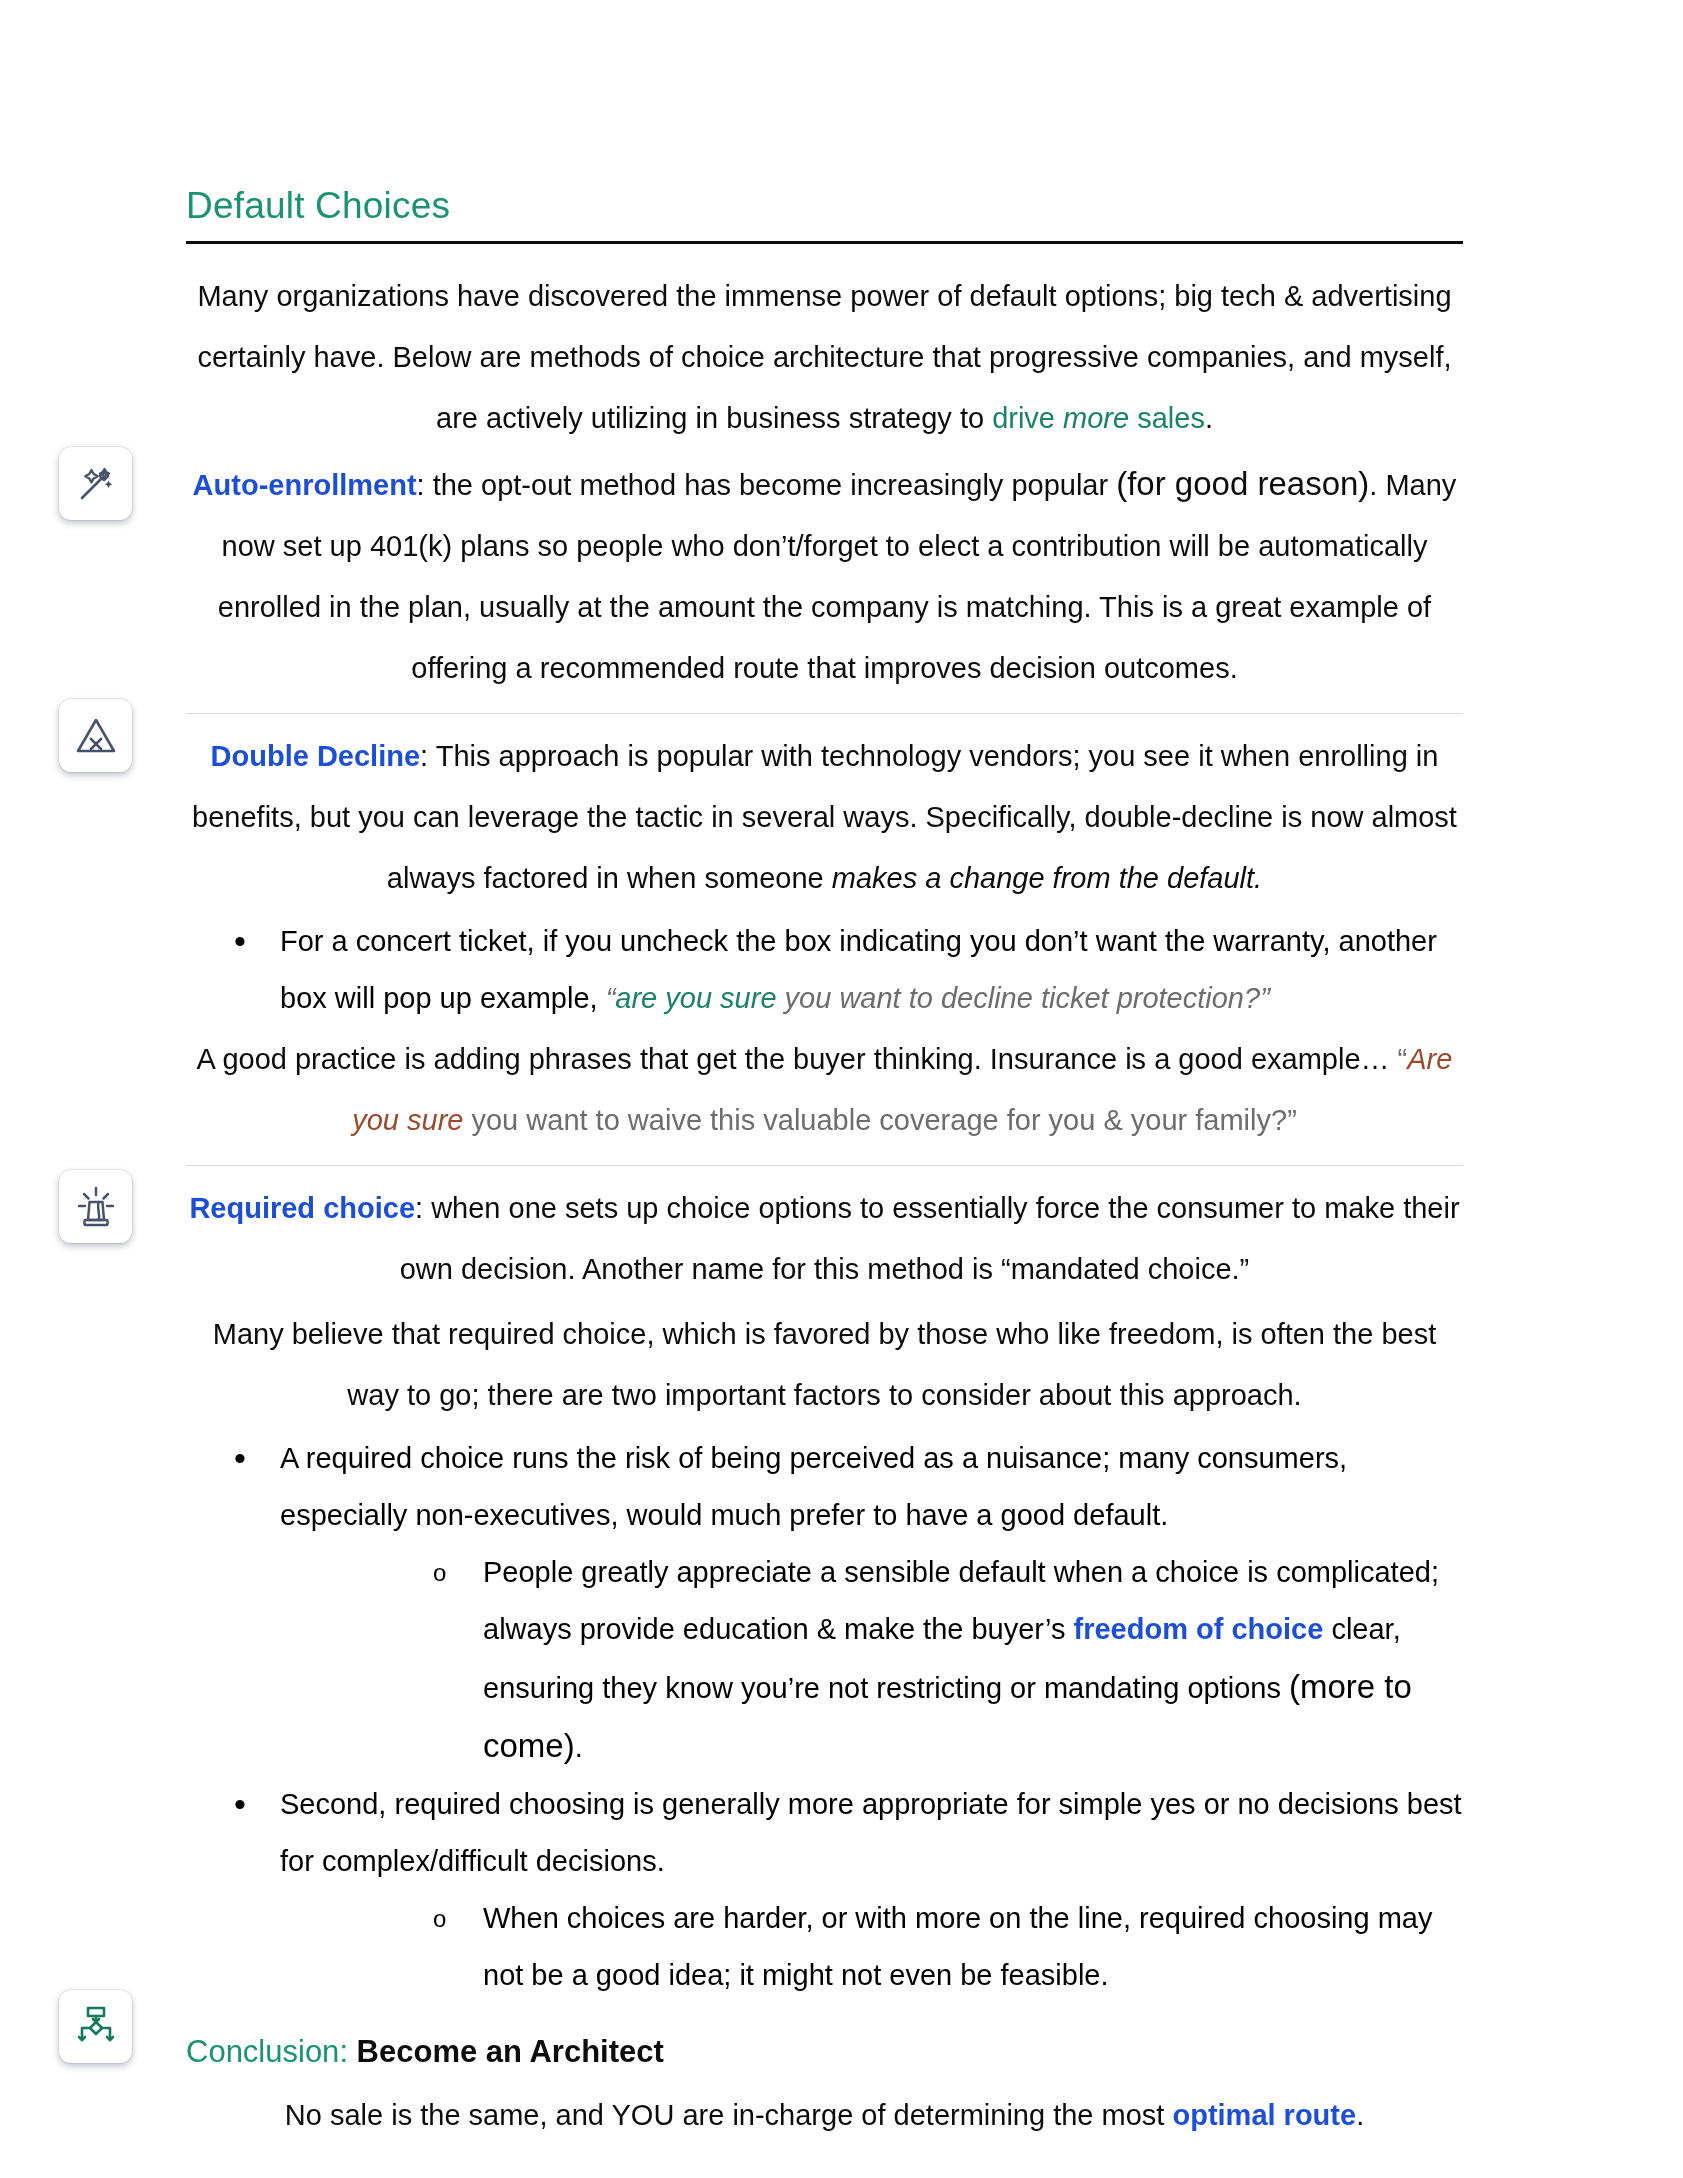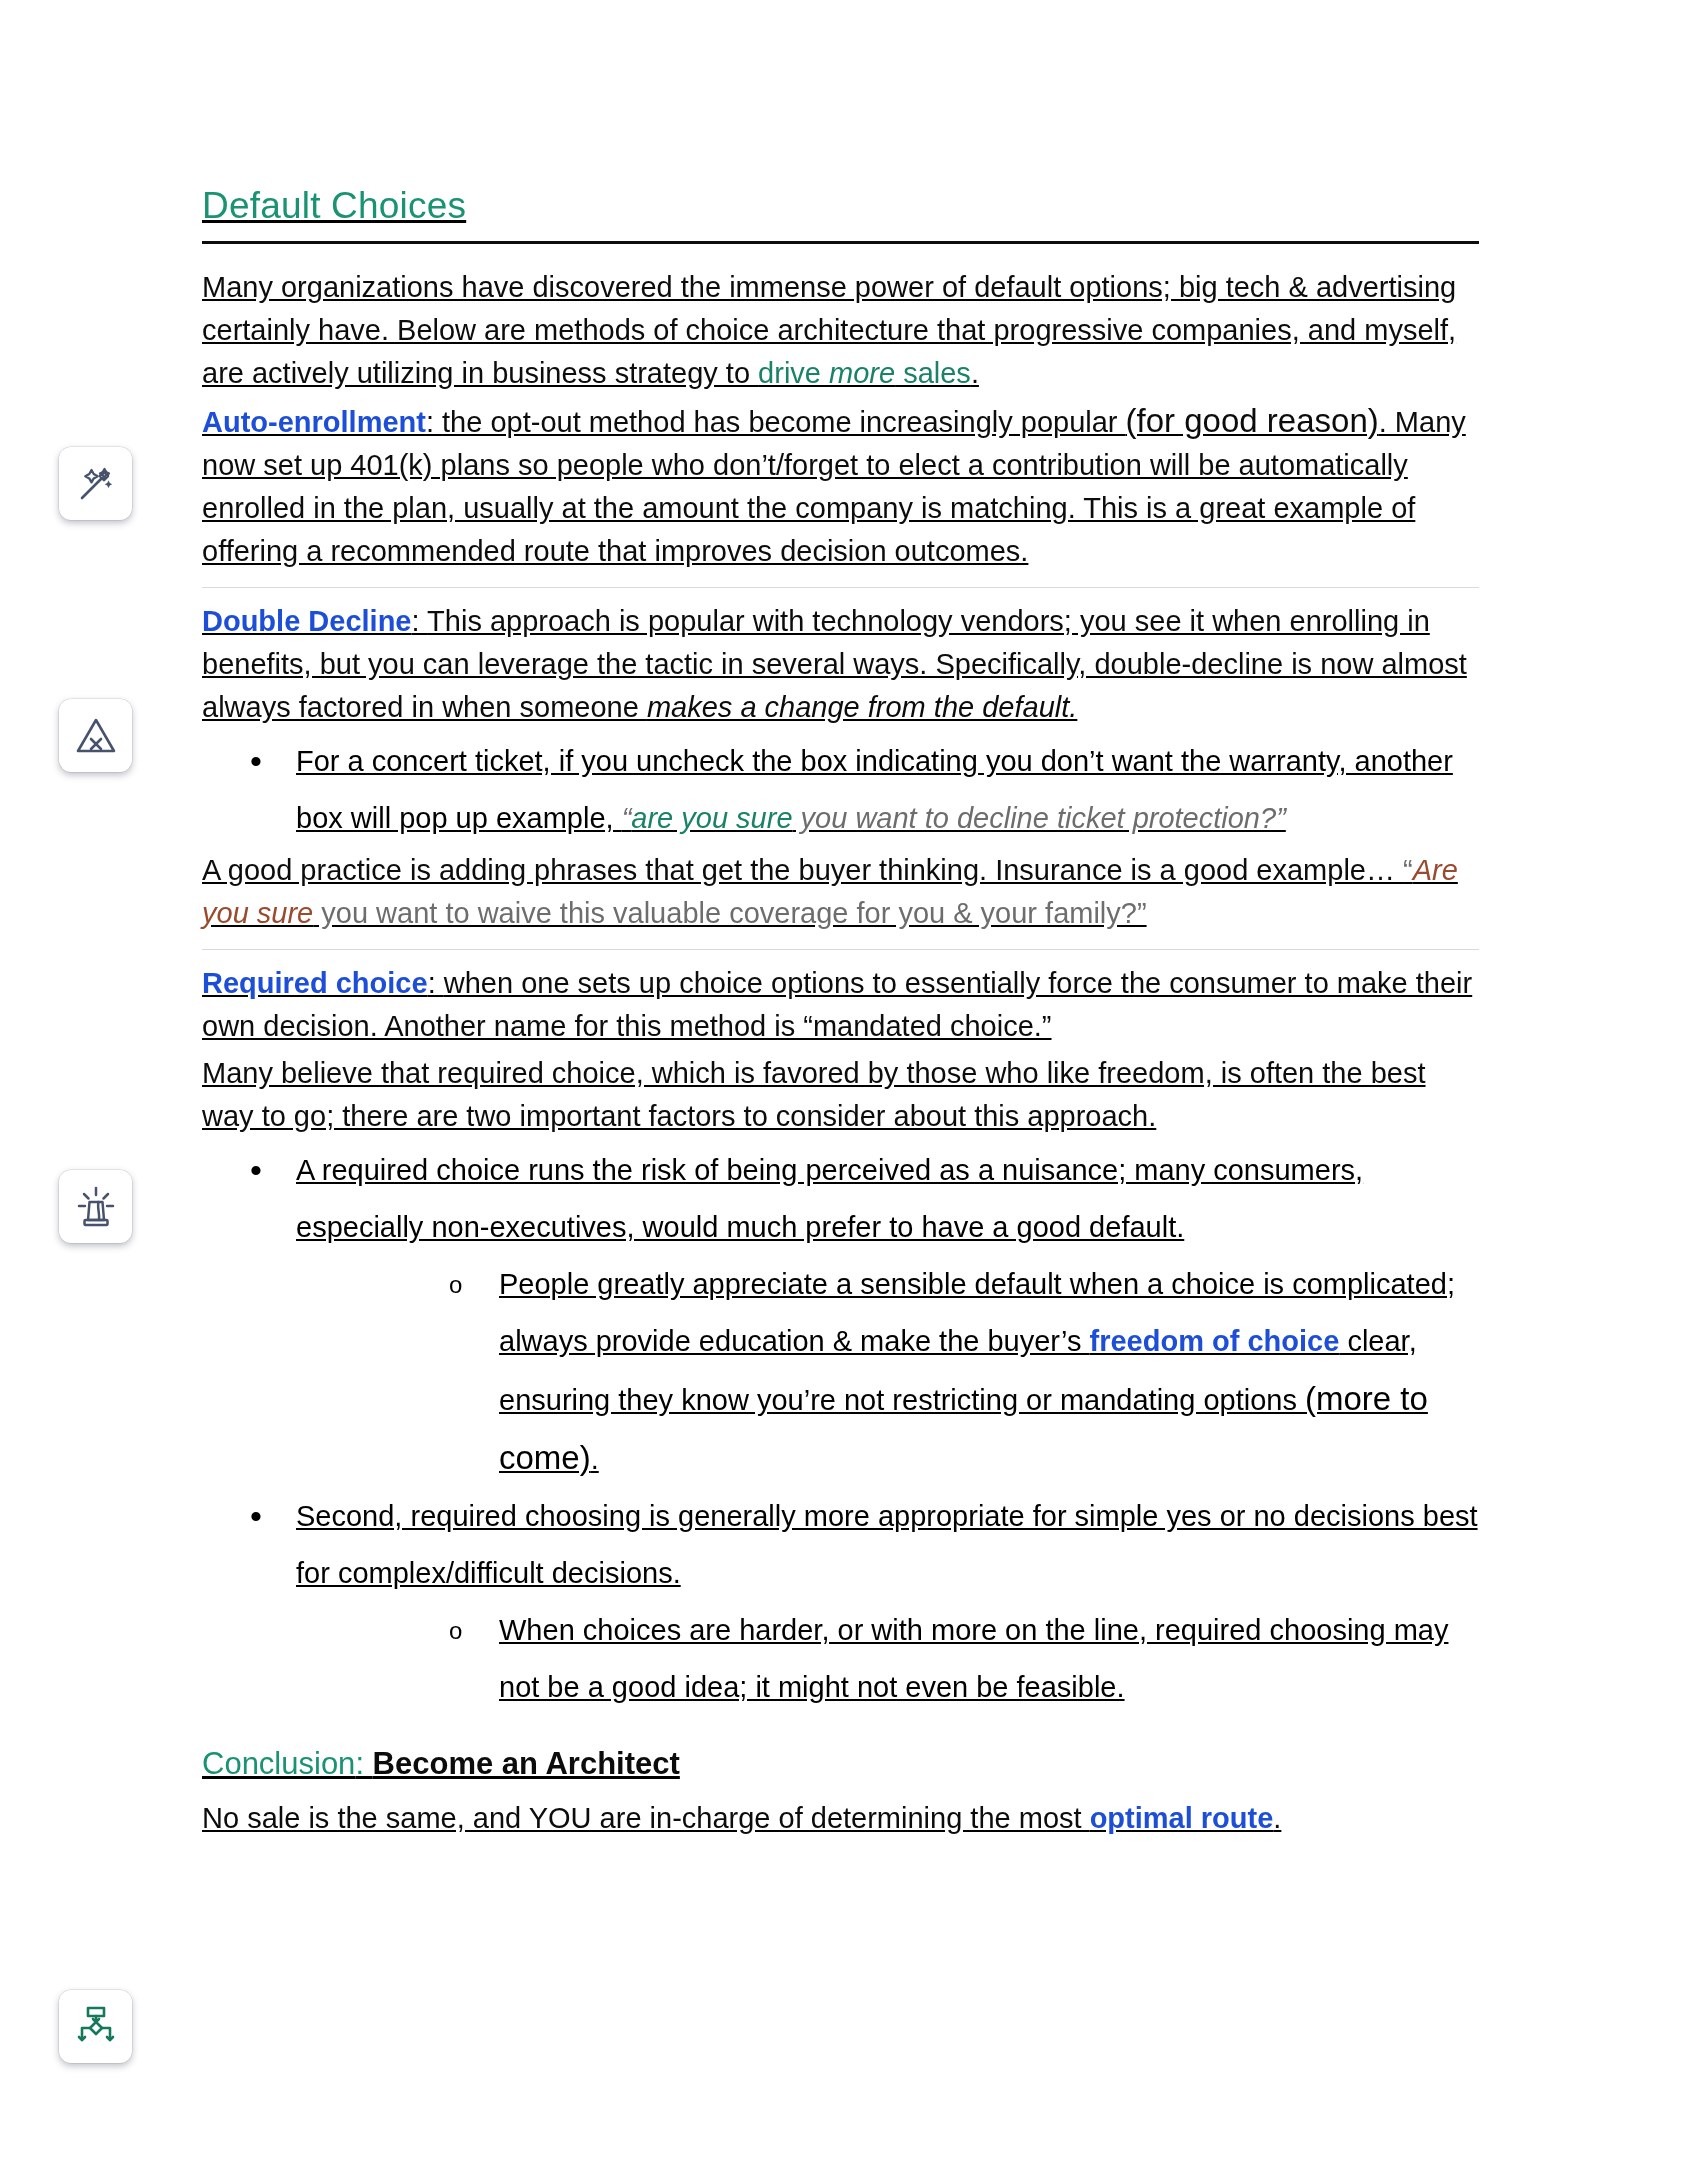--- a/index.html
+++ b/index.html
@@ -18,24 +18,23 @@
 
   .page {
     position: absolute;
     inset: 0;
     background: #ffffff;
   }
 
   
   .content {
     position: absolute;
-    left: 202px;
+    left: 186px;
     top: 186px;
     width: 1277px;
-    text-decoration: underline;
   }
 
   
   .doc-title {
     font-size: 37px;
     color: #1a9372;
     letter-spacing: 0.2px;
     font-weight: 400;
     line-height: 1.1;
     margin: 0 0 14px 0;
@@ -43,24 +42,25 @@
   .title-rule {
     border: 0;
     border-top: 3px solid #0d0d0d;
     margin: 0 0 22px 0;
     width: 100%;
   }
 
   
   p.body {
     font-size: 29px;
-    line-height: 43px;
+    line-height: 61px;
     margin: 0 0 4px 0;
     color: #0c0c0c;
     font-weight: 400;
+    text-align: center;
   }
 
   .sec-rule {
     border: 0;
     border-top: 1.5px solid #d8dade;
     margin: 14px 0 12px 0;
     width: 100%;
   }
 
   

